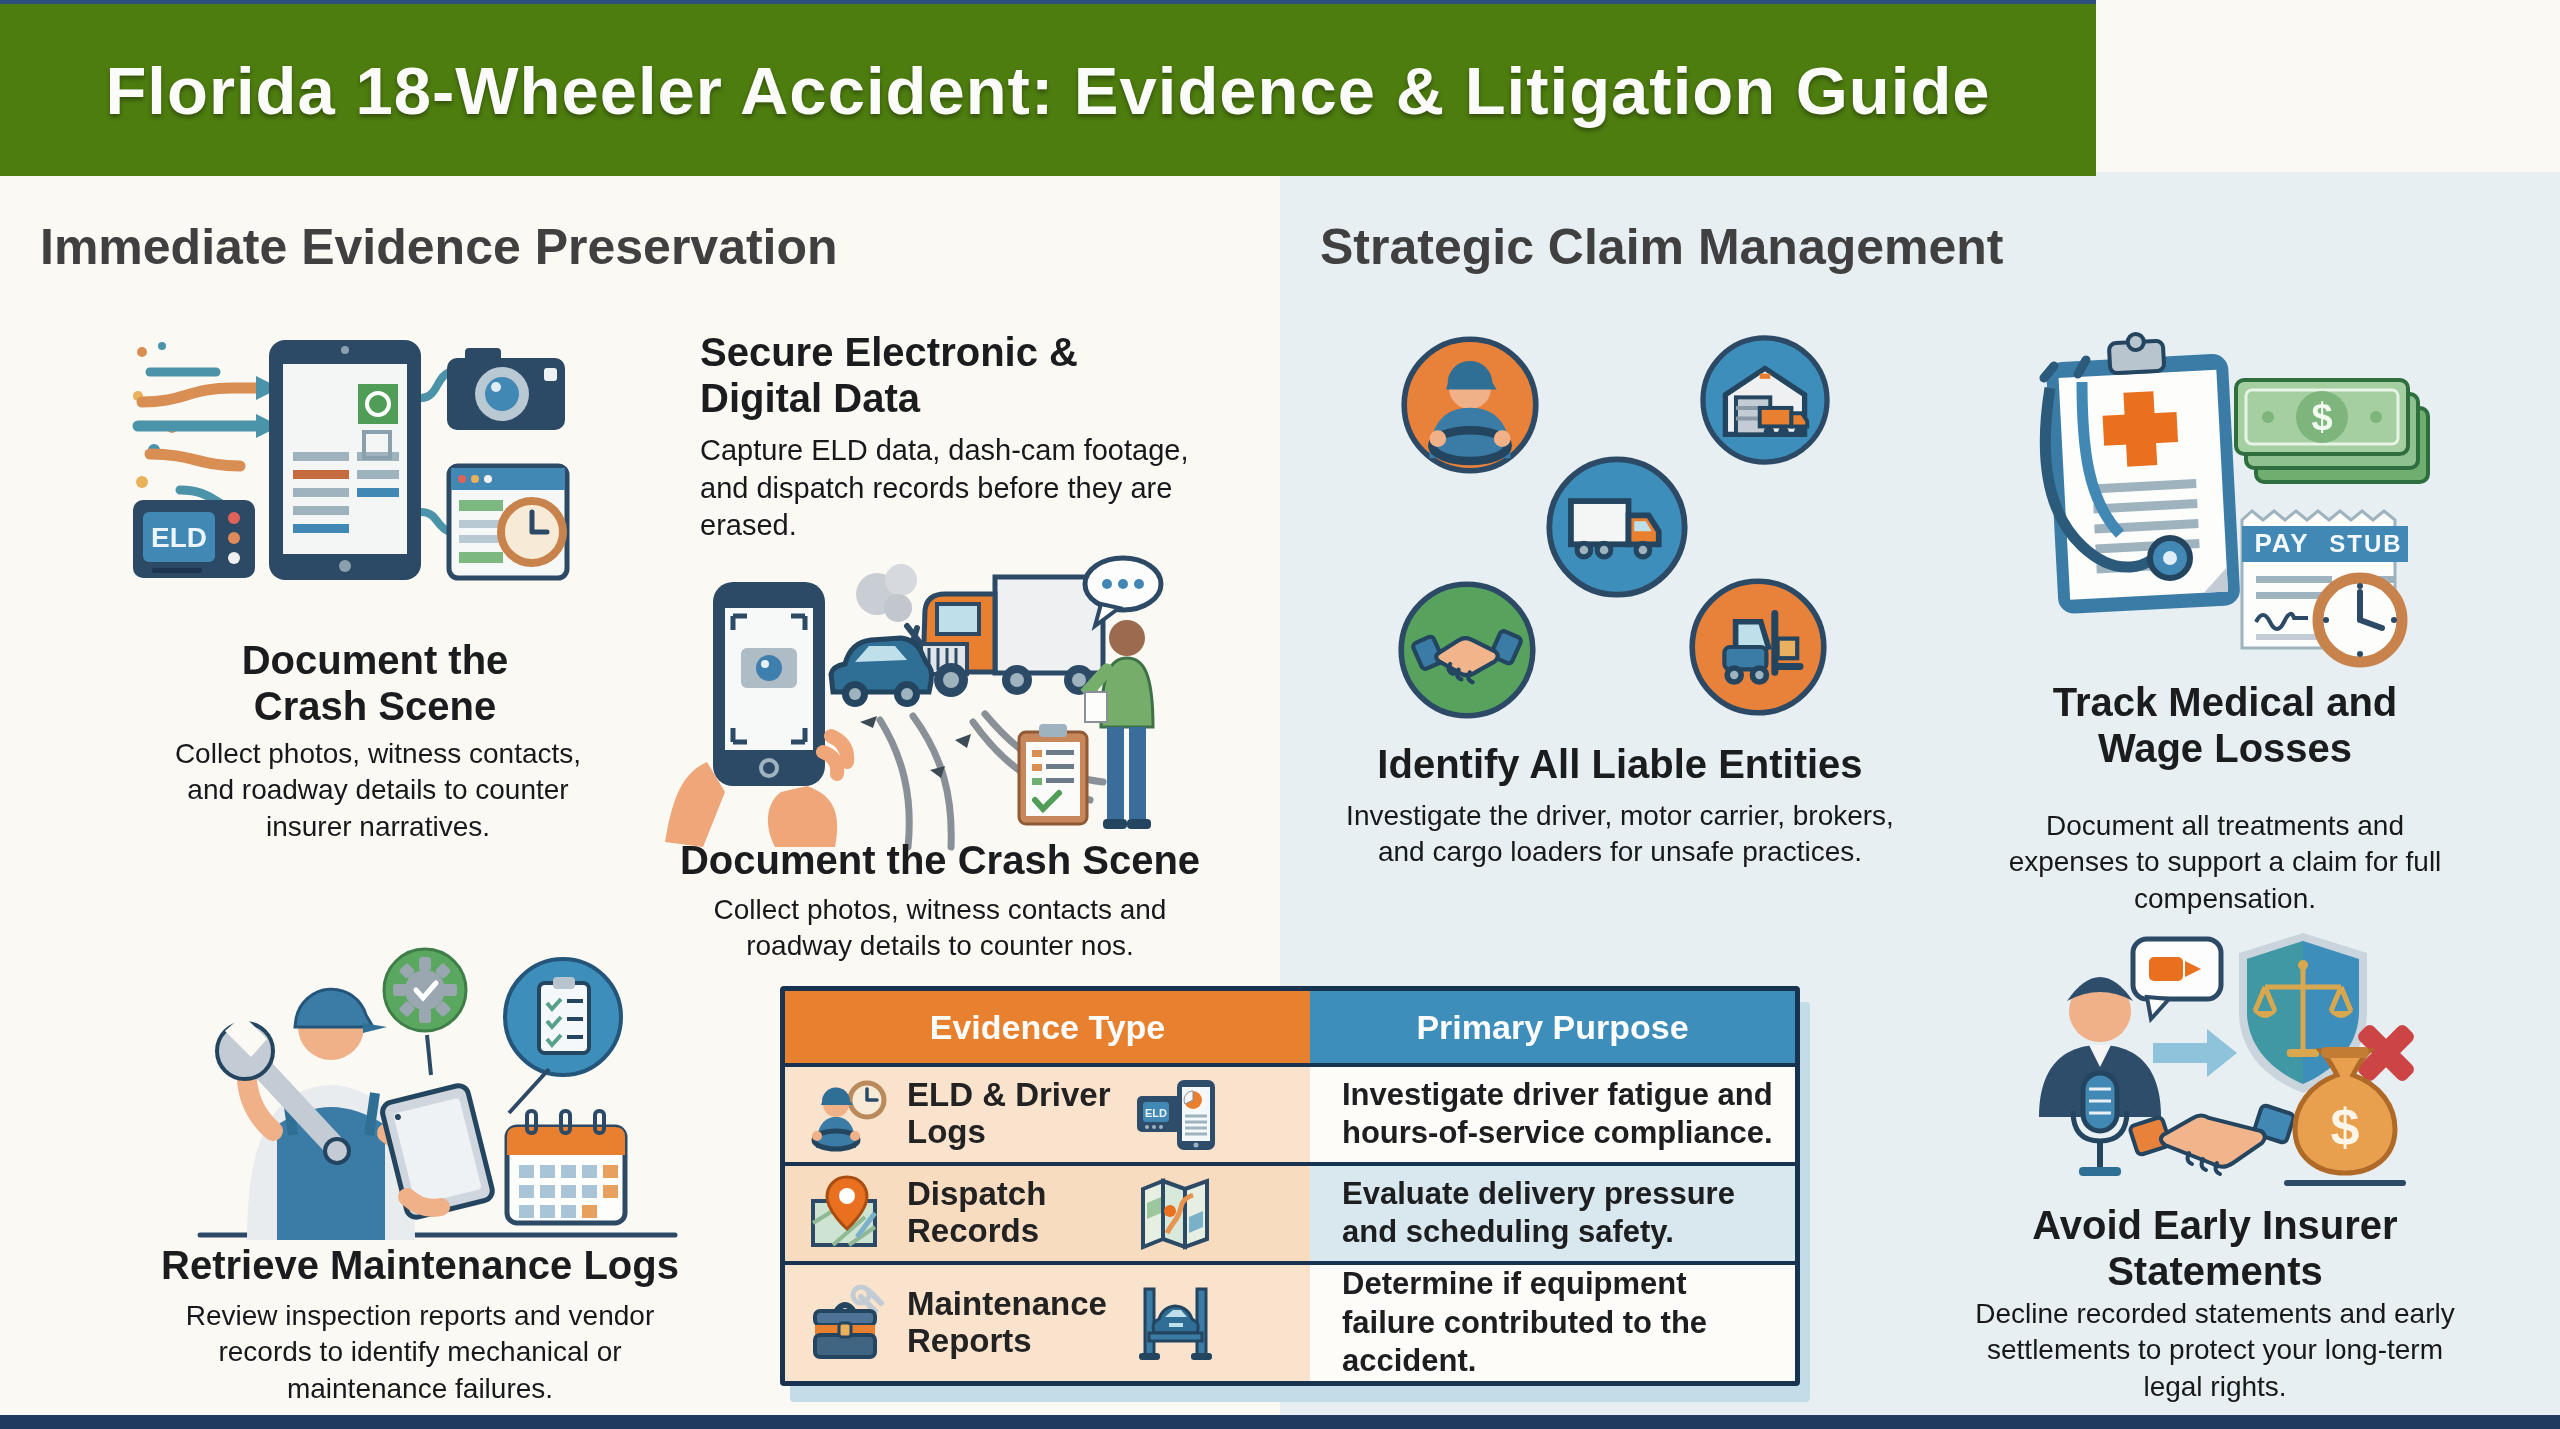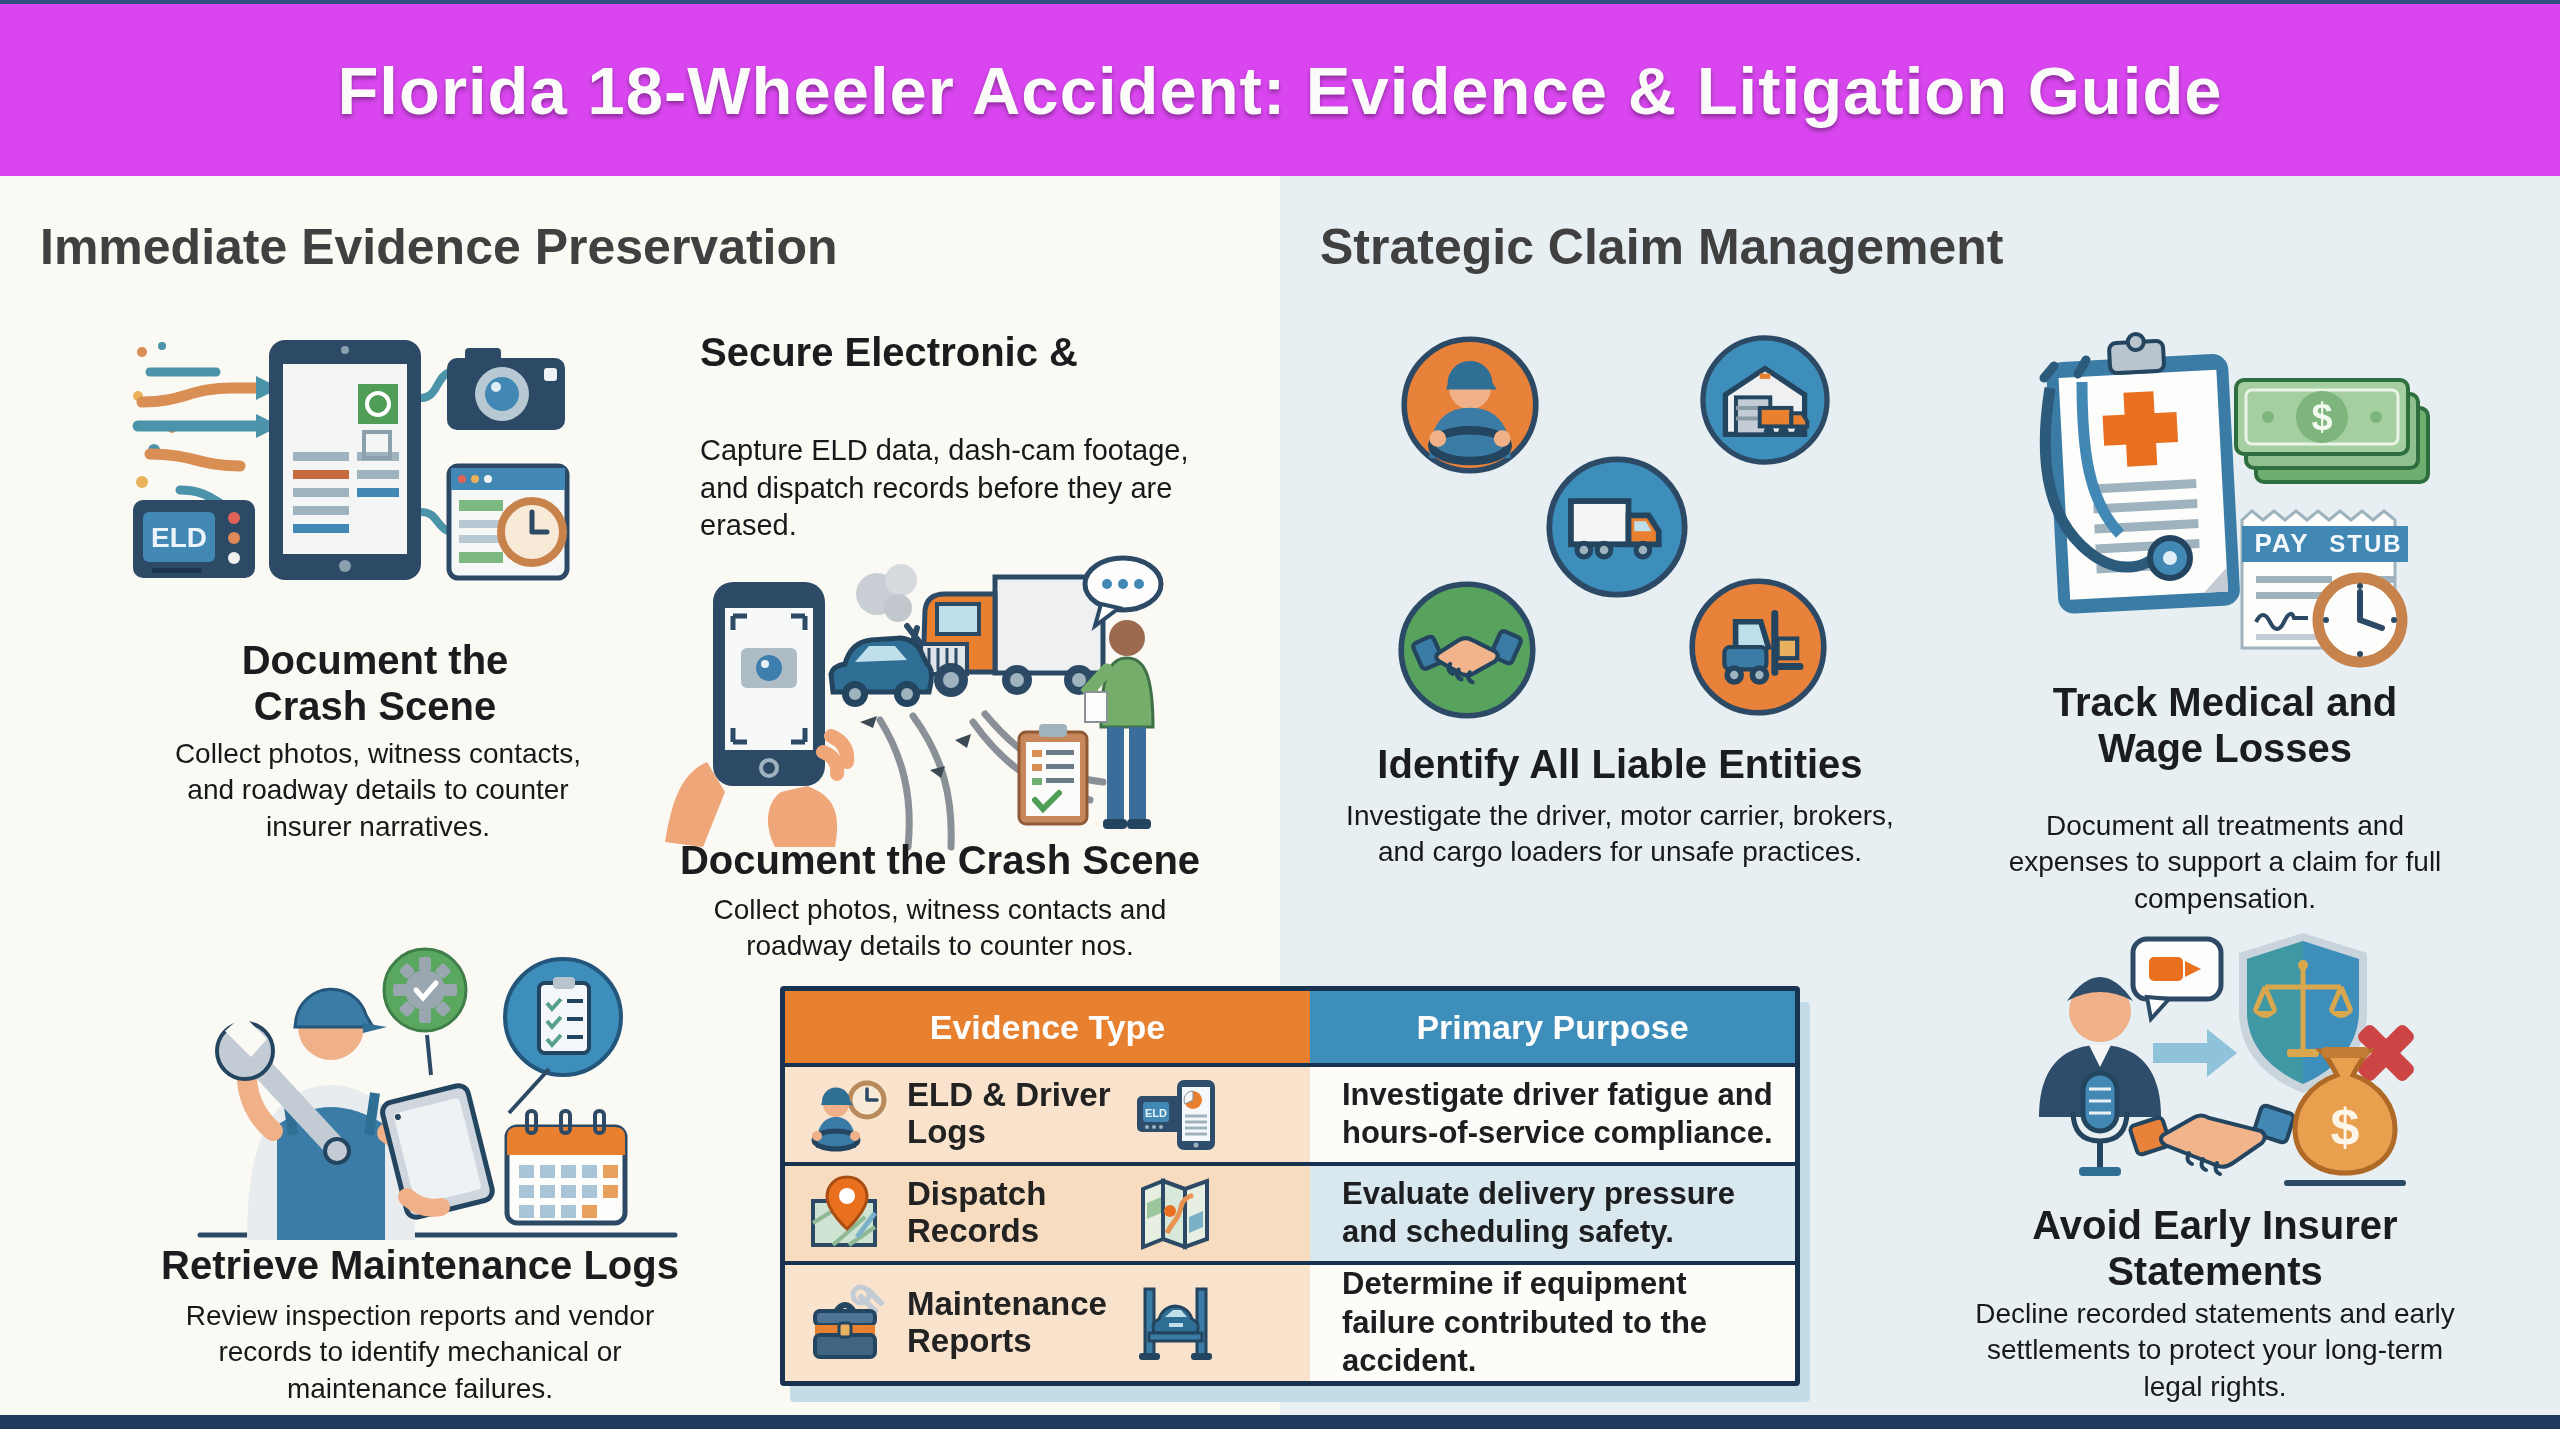--- a/index.html
+++ b/index.html
@@ -2,21 +2,21 @@
 <html><head>
 <meta charset="utf-8">
 <style>
   html,body{margin:0;padding:0;}
   body{
     width:2560px;height:1429px;position:relative;overflow:hidden;
     font-family:"Liberation Sans",sans-serif;background:#fbf9f4;
   }
   .abs{position:absolute;}
   
-  #title-bar{left:0;top:0;width:2560px;height:172px;background:#d946ef;
+  #title-bar{left:0;top:0;width:2096px;height:172px;background:#4d7c0f;
     border-top:4px solid #2d517c;display:flex;align-items:center;justify-content:center;}
   #page-title{color:#fbfbfa;font-size:67px;font-weight:800;letter-spacing:1px;
     text-shadow:0 3px 4px rgba(0,0,0,.35);white-space:nowrap;}
   #left-panel-bg{left:0;top:172px;width:1280px;height:1243px;background:#fbf9f4;}
   #right-panel-bg{left:1280px;top:172px;width:1280px;height:1243px;background:#e7eff3;}
   #bottom-bar{left:0;top:1415px;width:2560px;height:14px;background:#1f3a5c;}
   
   .colhead{font-size:50px;font-weight:700;color:#404040;white-space:nowrap;}
   .sec-title{font-size:40px;font-weight:800;color:#1b1c1e;text-align:center;line-height:1.14;}
   .sec-title.left{text-align:left;}
@@ -125,20 +125,21 @@
 </svg>
 
 <div class="abs sec-title" style="left:150px;top:638px;width:450px;">
   <div>Document the</div>
   <div>Crash Scene</div>
 </div>
 <div class="abs sec-body" style="left:168px;top:736px;width:420px;">Collect photos, witness contacts, and roadway details to counter insurer narratives.</div>
 
 <div class="abs sec-title left" style="left:700px;top:330px;width:540px;">
   <div>Secure Electronic &amp;</div>
+  <div>Digital Data</div>
 </div>
 <div class="abs sec-body left" style="left:700px;top:432px;width:540px;">Capture ELD data, dash-cam footage, and dispatch records before they are erased.</div>
 
 <svg class="abs" style="left:655px;top:552px;" width="575" height="300" viewBox="0 0 575 300">
   <g fill="none" stroke="#8a9097" stroke-width="7" stroke-linecap="round">
     <path d="M225 168 C248 205 258 245 253 295"></path>
     <path d="M258 164 C288 205 298 245 296 295"></path>
     <path d="M318 170 C350 215 385 238 435 248"></path>
     <path d="M330 162 C365 204 398 224 448 230"></path>
   </g>

